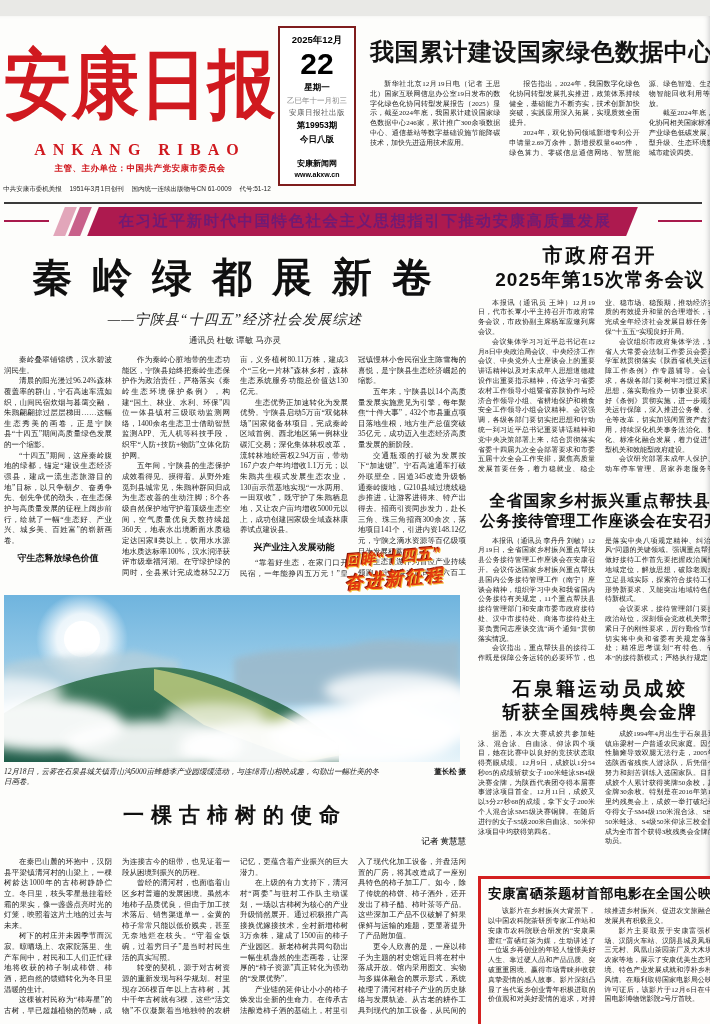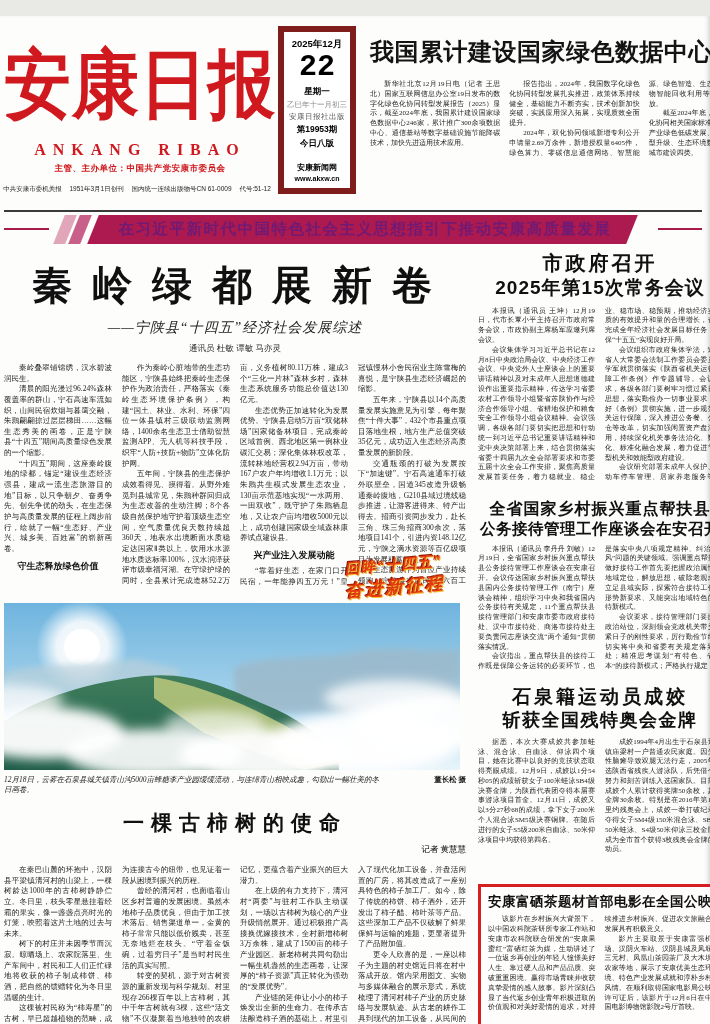--- a/index.html
+++ b/index.html
@@ -16,26 +16,26 @@
   .mast-title {
     font-size:67px; font-weight:900; color:#d0191f; line-height:1.45;
     letter-spacing:1px; font-family:"Liberation Serif", serif;
     transform:scaleY(1.12); margin-top:14px; white-space:nowrap;
   }
   .mast-latin { color:#d0191f; font-weight:bold; font-size:16px; letter-spacing:7px; margin-top:8px; }
   .mast-super { color:#d0191f; font-size:8.5px; font-weight:bold; margin-top:4px; letter-spacing:.5px; font-family:"Liberation Sans",sans-serif;}
   .mast-foot { font-size:6.5px; color:#222; margin-top:10px; white-space:nowrap; font-family:"Liberation Sans",sans-serif; }
   .mast-foot span { margin-right:6px; }
   .date-box {
-    flex:0 0 78px; width:78px; border:6px solid #7f1d1d; margin:4px 0 14px 2px;
+    flex:0 0 78px; width:78px; border:2px solid #7f1d1d; margin:4px 0 14px 2px;
     padding:6px 2px; text-align:center; font-family:"Liberation Sans",sans-serif;
     display:flex; flex-direction:column; align-items:center; background:#fff;
   }
   .db-ym { font-size:9.5px; font-weight:bold; }
-  .db-day { font-size:30px; font-weight:bold; line-height:1.1; font-family:Liberation Mono, monospace;}
+  .db-day { font-size:30px; font-weight:bold; line-height:1.1; font-family:Liberation Sans, sans-serif;}
   .db-line { font-size:8.5px; font-weight:bold; margin-top:2px; }
   .db-lunar { font-size:7.5px; color:#8a8a8a; margin-top:2px; }
   .db-pub { font-size:7.5px; color:#555; margin-top:2px; letter-spacing:.5px;}
   .db-site { font-size:8px; font-weight:bold; margin-top:12px; }
   .db-url { font-size:7px; font-weight:bold; margin-top:2px; }
   .top-news { flex:1 1 auto; padding:14px 0 0 14px; }
   .top-news h1 {
     font-family:"Liberation Sans",sans-serif; font-weight:900; color:#141414;
     font-size:24px; letter-spacing:.5px; white-space:nowrap; margin-bottom:12px;
   }

